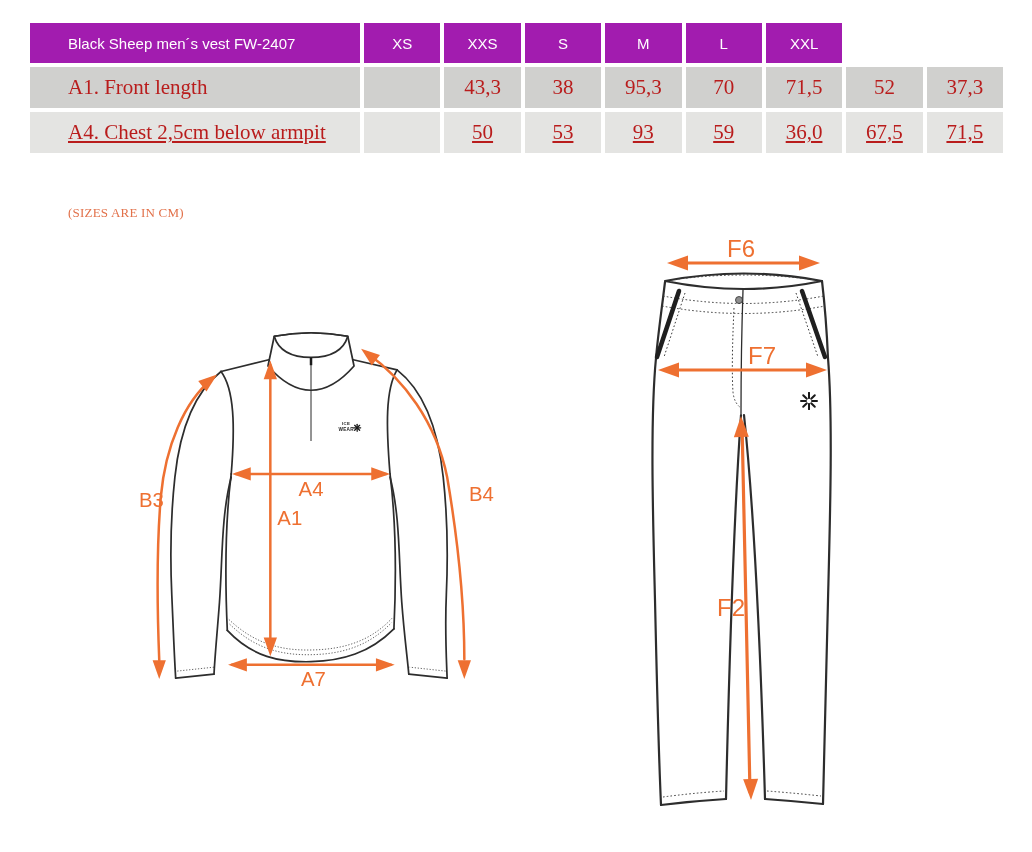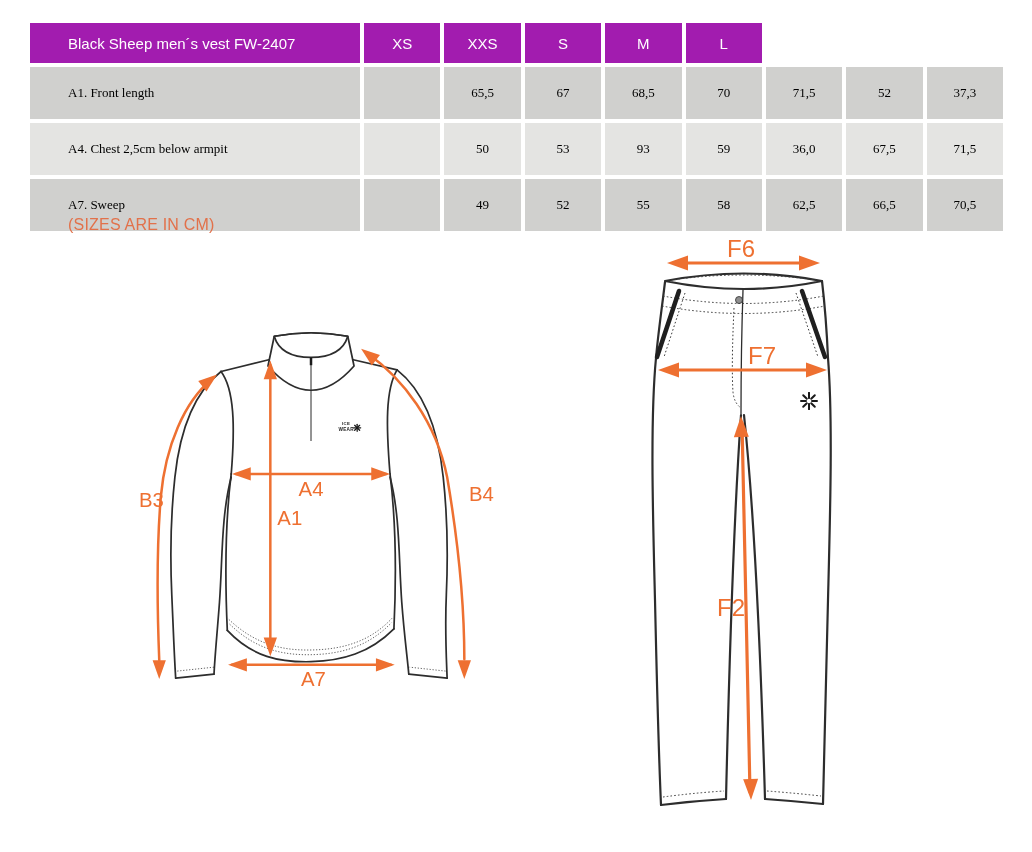--- a/index.html
+++ b/index.html
@@ -9,30 +9,30 @@
   }
   
   .size-table{position:absolute;left:30px;top:23px;width:973px;}
   .tr{display:grid;grid-template-columns:330px repeat(8,1fr);gap:4px;margin-bottom:4px;}
   .th{
     background:#a21caf;color:#ffffff;font-weight:normal;font-size:15px;
     height:40px;display:flex;align-items:center;justify-content:center;
   }
   .th.label-cell{justify-content:flex-start;padding-left:38px;box-sizing:border-box;}
   .td{
-    height:52px;display:flex;align-items:center;justify-content:center;
-    font-family:"Liberation Serif",serif;font-size:13px;color:#000000;
+    height:41px;display:flex;align-items:center;justify-content:center;
+    font-family:"Liberation Serif",serif;font-size:21px;color:#b91c1c;
   }
   .td.label-cell{justify-content:flex-start;padding-left:38px;box-sizing:border-box;}
   .row-a .td{background:#D0D0CE;}
-  .row-b .td{background:#E4E4E2;}
+  .row-b .td{background:#E4E4E2;text-decoration:underline;}
   
   .cm-note{
-    position:absolute;left:68px;top:216px;color:#E2714A;font-size:16px;
-    letter-spacing:0.2px;font-weight:400;
+    position:absolute;left:68px;top:205px;color:#E2714A;font-size:13px;
+    letter-spacing:0.2px;font-weight:400;font-family:Liberation Serif, serif;
   }
   
   .shirt-svg{position:absolute;left:135px;top:250px;}
   .pants-svg{position:absolute;left:628px;top:238px;}
   .outline{stroke:#2D2D2D;stroke-width:2.2;fill:none;stroke-linecap:round;stroke-linejoin:round;}
   .thin{stroke:#2D2D2D;stroke-width:1.3;fill:none;}
   .stitch{stroke:#3a3a3a;stroke-width:1;fill:none;stroke-dasharray:1.6,2.2;}
   .arrow{stroke:#EE7031;stroke-width:3.2;fill:none;stroke-linecap:round;}
   .ahead{fill:#EE7031;stroke:none;}
   .mlabel{fill:#EE7031;font-family:"Liberation Sans",sans-serif;font-size:26px;}
@@ -43,57 +43,47 @@
 <body>
 
 <div class="size-table">
   <div class="tr">
     <div class="th label-cell">Black Sheep men´s vest FW-2407</div>
     <div class="th">XS</div>
     <div class="th">XXS</div>
     <div class="th">S</div>
     <div class="th">M</div>
     <div class="th">L</div>
+    <div class="th">XXL</div>
   </div>
 
   <div class="tr row-a">
     <div class="td label-cell">A1. Front length</div>
     <div class="td"></div>
-    <div class="td">65,5</div>
-    <div class="td">67</div>
-    <div class="td">68,5</div>
+    <div class="td">43,3</div>
+    <div class="td">38</div>
+    <div class="td">95,3</div>
     <div class="td">70</div>
     <div class="td">71,5</div>
     <div class="td">52</div>
     <div class="td">37,3</div>
   </div>
 
   <div class="tr row-b">
     <div class="td label-cell">A4. Chest 2,5cm below armpit</div>
     <div class="td"></div>
     <div class="td">50</div>
     <div class="td">53</div>
     <div class="td">93</div>
     <div class="td">59</div>
     <div class="td">36,0</div>
     <div class="td">67,5</div>
     <div class="td">71,5</div>
   </div>
 
-  <div class="tr row-a">
-    <div class="td label-cell">A7. Sweep</div>
-    <div class="td"></div>
-    <div class="td">49</div>
-    <div class="td">52</div>
-    <div class="td">55</div>
-    <div class="td">58</div>
-    <div class="td">62,5</div>
-    <div class="td">66,5</div>
-    <div class="td">70,5</div>
-  </div>
 </div>
 
 <div class="cm-note">(SIZES ARE IN CM)</div>
 
 <svg class="shirt-svg" width="485" height="505" viewBox="135 250 620 505">
 
   <path class="outline" fill="#ffffff" d="M305,328 L313,290 Q360,281 407,290 L415,328 Q388,359 360,359 Q332,359 305,328 Z"></path>
   <path class="outline" fill="#C9C9C9" d="M313,290 Q360,281 407,290 Q399,317 360,317 Q321,317 313,290 Z"></path>
 
   <line class="thin" x1="360" y1="317" x2="360" y2="424"></line>

